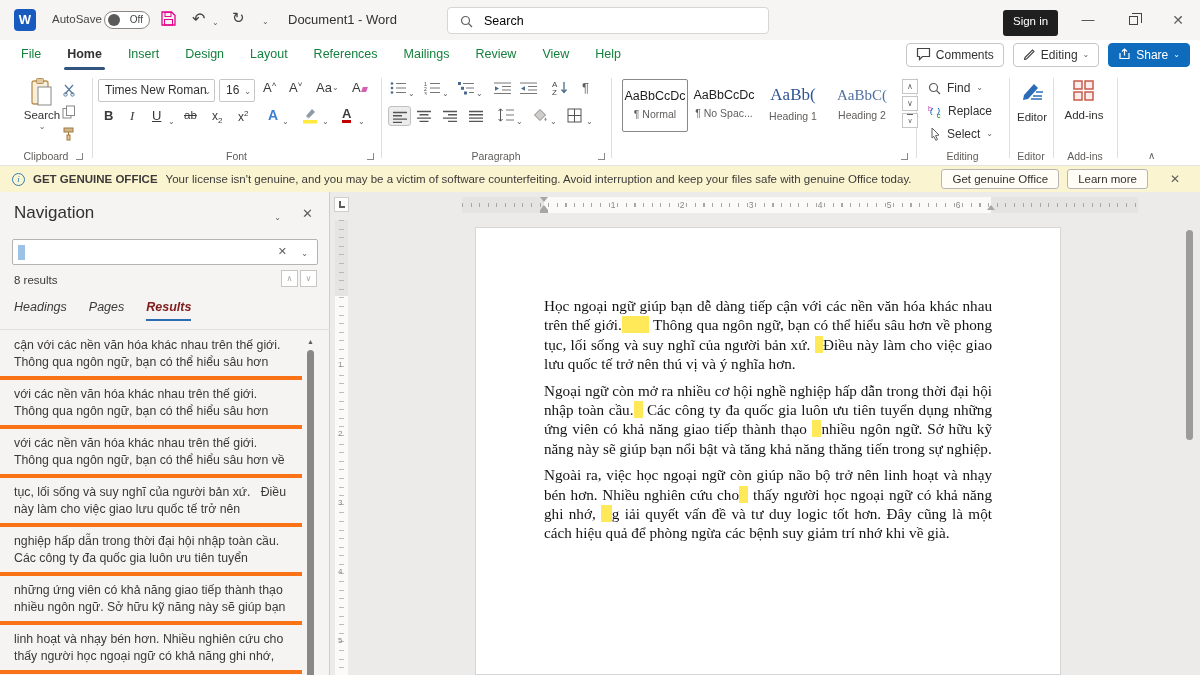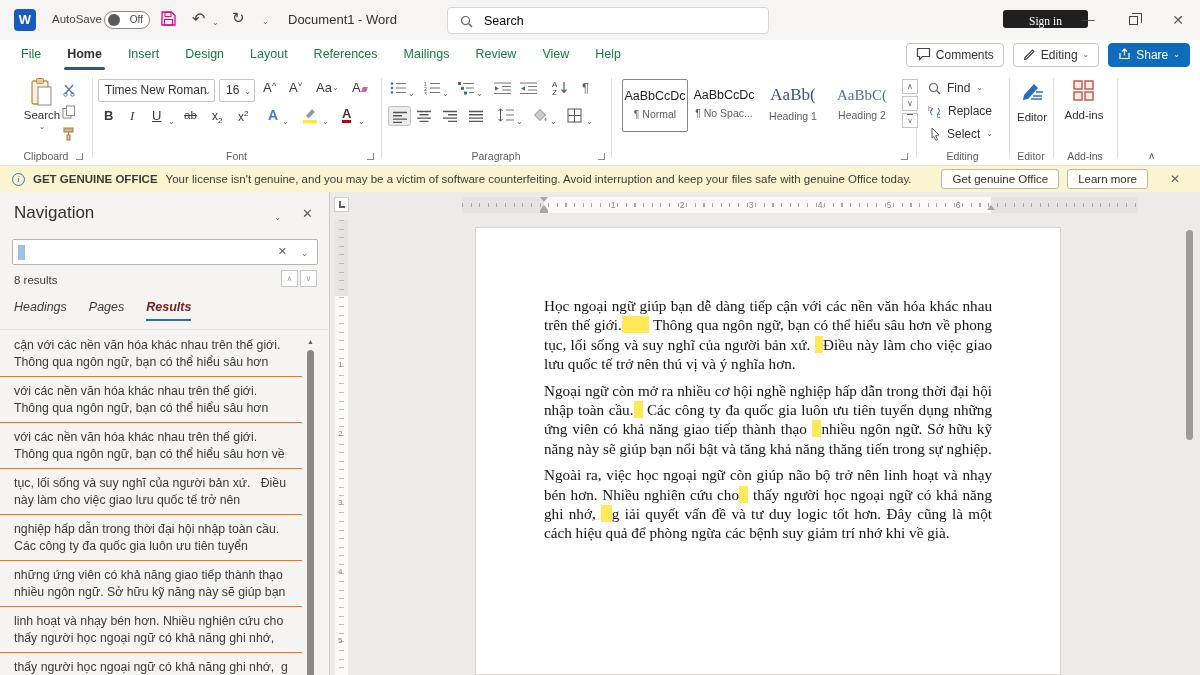--- a/index.html
+++ b/index.html
@@ -24,21 +24,21 @@
   #autosave-state { position:absolute; right:6px; top:2px; font-size:10px; color:#444; }
   #save-btn { position:absolute; left:160px; top:10px; }
   #undo-btn { position:absolute; left:192px; top:9px; } 
   #undo-chev { position:absolute; left:212px; top:13px; }
   #redo-btn { position:absolute; left:232px; top:9px; }
   #qat-chev { position:absolute; left:262px; top:12px; }
   #doc-title { position:absolute; left:288px; top:12px; font-size:13px; color:#323130; }
   #top-search { position:absolute; left:447px; top:7px; width:322px; height:27px; background:#fff; border:1px solid #d8d6d4; border-radius:4px; }
   #top-search .mag { position:absolute; left:12px; top:6px; }
   #top-search .ph { position:absolute; left:36px; top:6px; font-size:12.5px; color:#000000; }
-  #signin-btn { position:absolute; left:1003px; top:10px; height:18px; padding:0 26px; background:#1f1f1f; color:#fff; font-size:11.5px; line-height:22px; border-radius:3px;font-family:Liberation Serif, serif; }
+  #signin-btn { position:absolute; left:1003px; top:10px; height:26px; padding:0 10px; background:#1f1f1f; color:#fff; font-size:11.5px; line-height:22px; border-radius:3px; }
   .winbtn { position:absolute; top:0; width:42px; height:40px; text-align:center; line-height:40px; font-size:13px; }
   #min-btn { left:1067px; }
   #max-btn { left:1112px; }
   #max-btn .sq { display:inline-block; width:9px; height:9px; border:1px solid #444; position:relative; top:1px; background:#f7f5f3; }
   #max-btn .sq::before { content:""; position:absolute; left:2px; top:-4px; width:9px; height:9px; border:1px solid #444; border-left:none; border-bottom:none; }
   #close-btn { left:1157px; font-size:14px; }
 
   
   #tabrow { position:absolute; left:0; top:40px; width:1200px; height:31px; background:#fff; }
   #tab-strip { position:absolute; left:8px; top:0; display:flex; height:31px; }
@@ -101,21 +101,21 @@
   #nav-search .g-chev { position:absolute; right:9px; top:4px; }
   #nav-count { position:absolute; left:14px; top:82px; font-size:11.5px; color:#3b3a39; }
   .updn { position:absolute; top:78px; width:17px; height:17px; border:1px solid #c8c6c4; background:#fff; text-align:center; line-height:15px; font-size:8px; color:#a8a6a4; }
   #nav-up { right:31px; } #nav-dn { right:12px; }
   #nav-tabs { position:absolute; left:14px; top:108px; display:flex; font-size:12.5px; color:#3b3a39; }
   .navtab { margin-right:22px; padding-bottom:7px; position:relative;font-style:italic; }
   .navtab.active { color:#7f1d1d; font-weight:bold; }
   .navtab.active::after { content:""; position:absolute; left:0; right:0; bottom:0; height:2.5px; background:#2b6cb3; }
   #nav-divider { position:absolute; left:0; top:137px; width:330px; height:1px; background:#e1dfdd; }
   #nav-results { position:absolute; left:0; top:139px; width:302px; bottom:0; overflow:hidden; }
-  .nav-item { padding:6px 14px 6px 14px; font-size:12.3px; line-height:16.5px; color:#3b3a39; border-bottom:1px solid #f97316; white-space:pre-wrap; }
+  .nav-item { padding:6px 14px 6px 14px; font-size:12.3px; line-height:16.5px; color:#3b3a39; border-bottom:4px solid #f97316; white-space:pre-wrap; }
   #nav-scroll { position:absolute; right:13px; top:146px; bottom:4px; width:10px; }
   #nav-scroll .arr { position:absolute; left:1px; font-size:7px; color:#605e5c; }
   #nav-thumb { position:absolute; left:1px; top:12px; bottom:20px; width:7px; border-radius:4px; background:#8a8886; }
 
   
   #doc-bg { position:absolute; left:330px; top:192px; width:870px; height:483px; background:#edebe9; }
   #tab-selector { position:absolute; left:334px; top:197px; width:15px; height:15px; background:#fdfdfd; border:1px solid #d0cecd; }
   #tab-selector i { position:absolute; left:4px; top:3px; width:6px; height:7px; border-left:2px solid #605e5c; border-bottom:2px solid #605e5c; }
   #vruler { position:absolute; left:335px; top:220px; width:13px; height:455px; background:#e6e4e2; }
   #vruler .band { position:absolute; left:0; top:76px; width:13px; bottom:0; background:#fbfaf8; }

